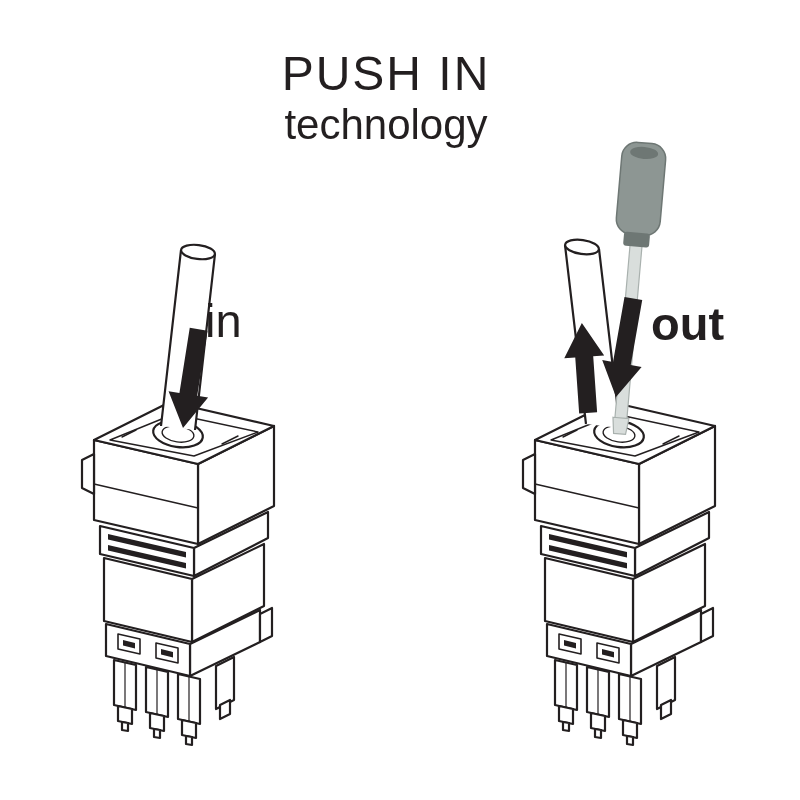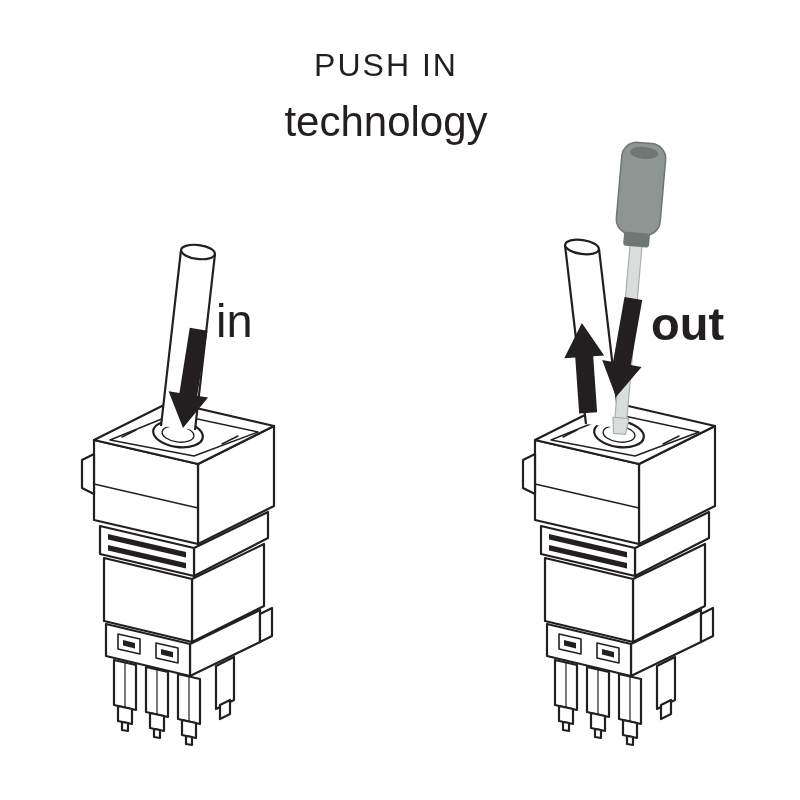--- a/index.html
+++ b/index.html
@@ -19,27 +19,27 @@
     position:relative;
     overflow:hidden;
   }
   .title{
     position:absolute;
     left:0; top:48px;
     width:772px;
     text-align:center;
     line-height:1.08;
   }
-  .title .l1{font-size:32px; letter-spacing:2px;}
-  .title .l2{font-size:42px; margin-top:16px;}
+  .title .l1{font-size:48px; letter-spacing:2px;}
+  .title .l2{font-size:42px; margin-top:2px;}
   .side-label{
     position:absolute;
     font-size:47px;
   }
-  #label-in{left:216px; top:293px;}
+  #label-in{left:205px; top:293px;}
   #label-out{left:651px; top:296px;font-weight:bold;}
   svg.panel{position:absolute; overflow:visible;}
   #panel-in{left:62px; top:230px; width:280px; height:560px;}
   #panel-out{left:470px; top:135px; width:320px; height:660px;}
   .defs-holder{position:absolute; width:0; height:0; overflow:hidden;}
 </style>
 </head>
 <body>
 
 <svg class="defs-holder" aria-hidden="true">

